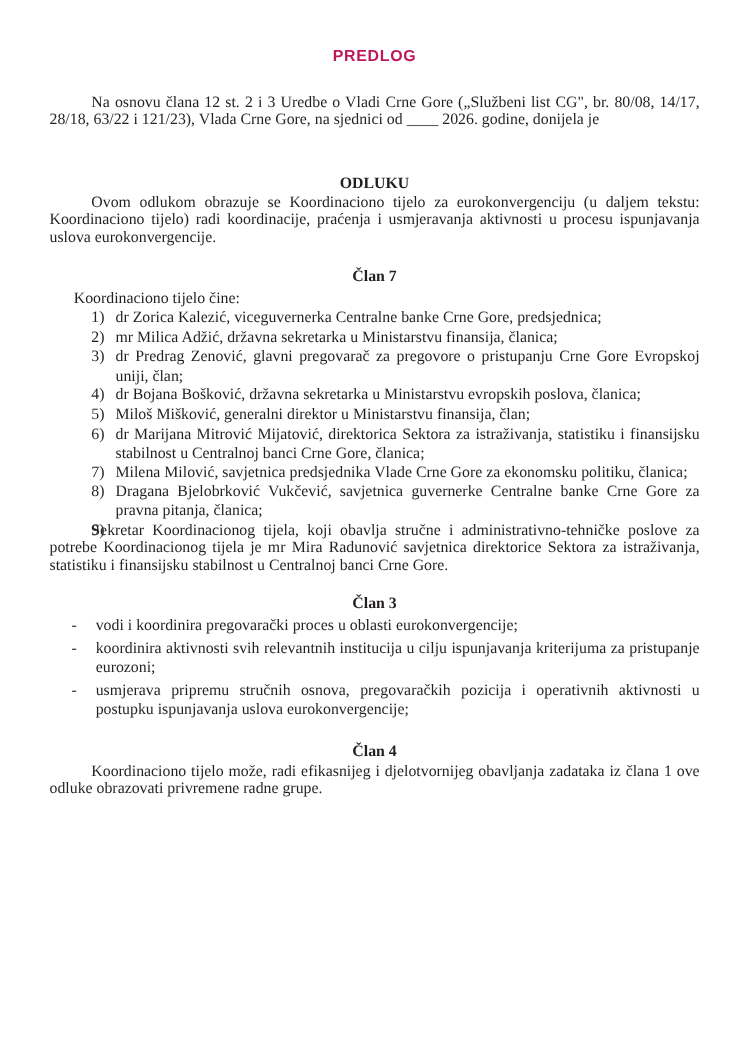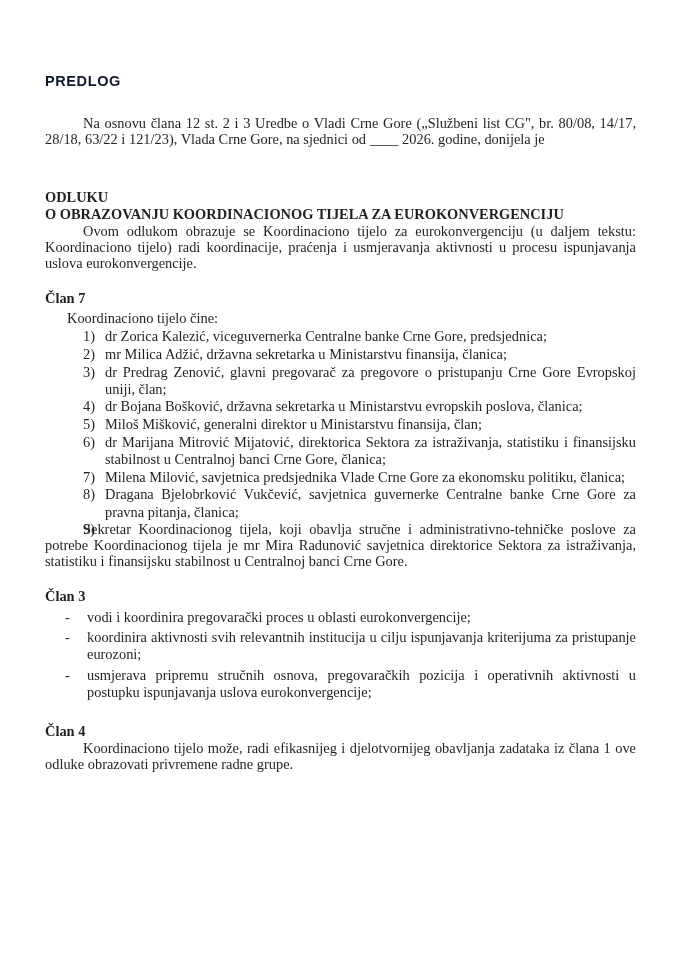--- a/index.html
+++ b/index.html
@@ -20,27 +20,27 @@
     height: 960px;
     margin: 0 auto;
     background: #ffffff;
     overflow: hidden;
     box-sizing: border-box;
     padding: 0 43px 0 45px;
   }
 
   
   .doc-header {
-    text-align: left;
+    text-align: center;
     font-family: "Liberation Sans", "DejaVu Sans", sans-serif;
     font-weight: bold;
     font-size: 14.5px;
     letter-spacing: 0.6px;
-    color: #0f172a;
-    padding-top: 74px;
+    color: #be185d;
+    padding-top: 44px;
     line-height: 1;
   }
 
   
   .para {
     font-size: 14.4px;
     line-height: 16px;
     text-align: justify;
     text-justify: inter-word;
     margin: 0;
@@ -50,21 +50,21 @@
   .para.indent-first {
     text-indent: 38px;
   }
 
   .preamble {
     margin-top: 26px;
   }
 
   
   .heading-center {
-    text-align: left;
+    text-align: center;
     font-weight: bold;
     font-size: 14.4px;
     line-height: 17.2px;
     margin: 0;
   }
 
   .decision-title {
     margin-top: 42px;
   }
 
@@ -141,21 +141,20 @@
 <body>
 
 <div id="page">
 
   <div class="doc-header">PREDLOG</div>
 
   <p class="para indent-first preamble">Na osnovu člana 12 st. 2 i 3 Uredbe o Vladi Crne Gore („Službeni list CG", br. 80/08, 14/17, 28/18, 63/22 i 121/23), Vlada Crne Gore, na sjednici od ____ 2026. godine, donijela je</p>
 
   <div class="decision-title">
     <div class="heading-center">ODLUKU</div>
-    <div class="heading-center">O OBRAZOVANJU KOORDINACIONOG TIJELA ZA EUROKONVERGENCIJU</div>
   </div>
 
   <p class="para indent-first">Ovom odlukom obrazuje se Koordinaciono tijelo za eurokonvergenciju (u daljem tekstu: Koordinaciono tijelo) radi koordinacije, praćenja i usmjeravanja aktivnosti u procesu ispunjavanja uslova eurokonvergencije.</p>
 
   <div class="heading-center article-title tight">Član 7</div>
   <p class="para lead-line">Koordinaciono tijelo čine:</p>
 
   <ol class="member-list">
     <li>
       <span class="marker">1)</span>

